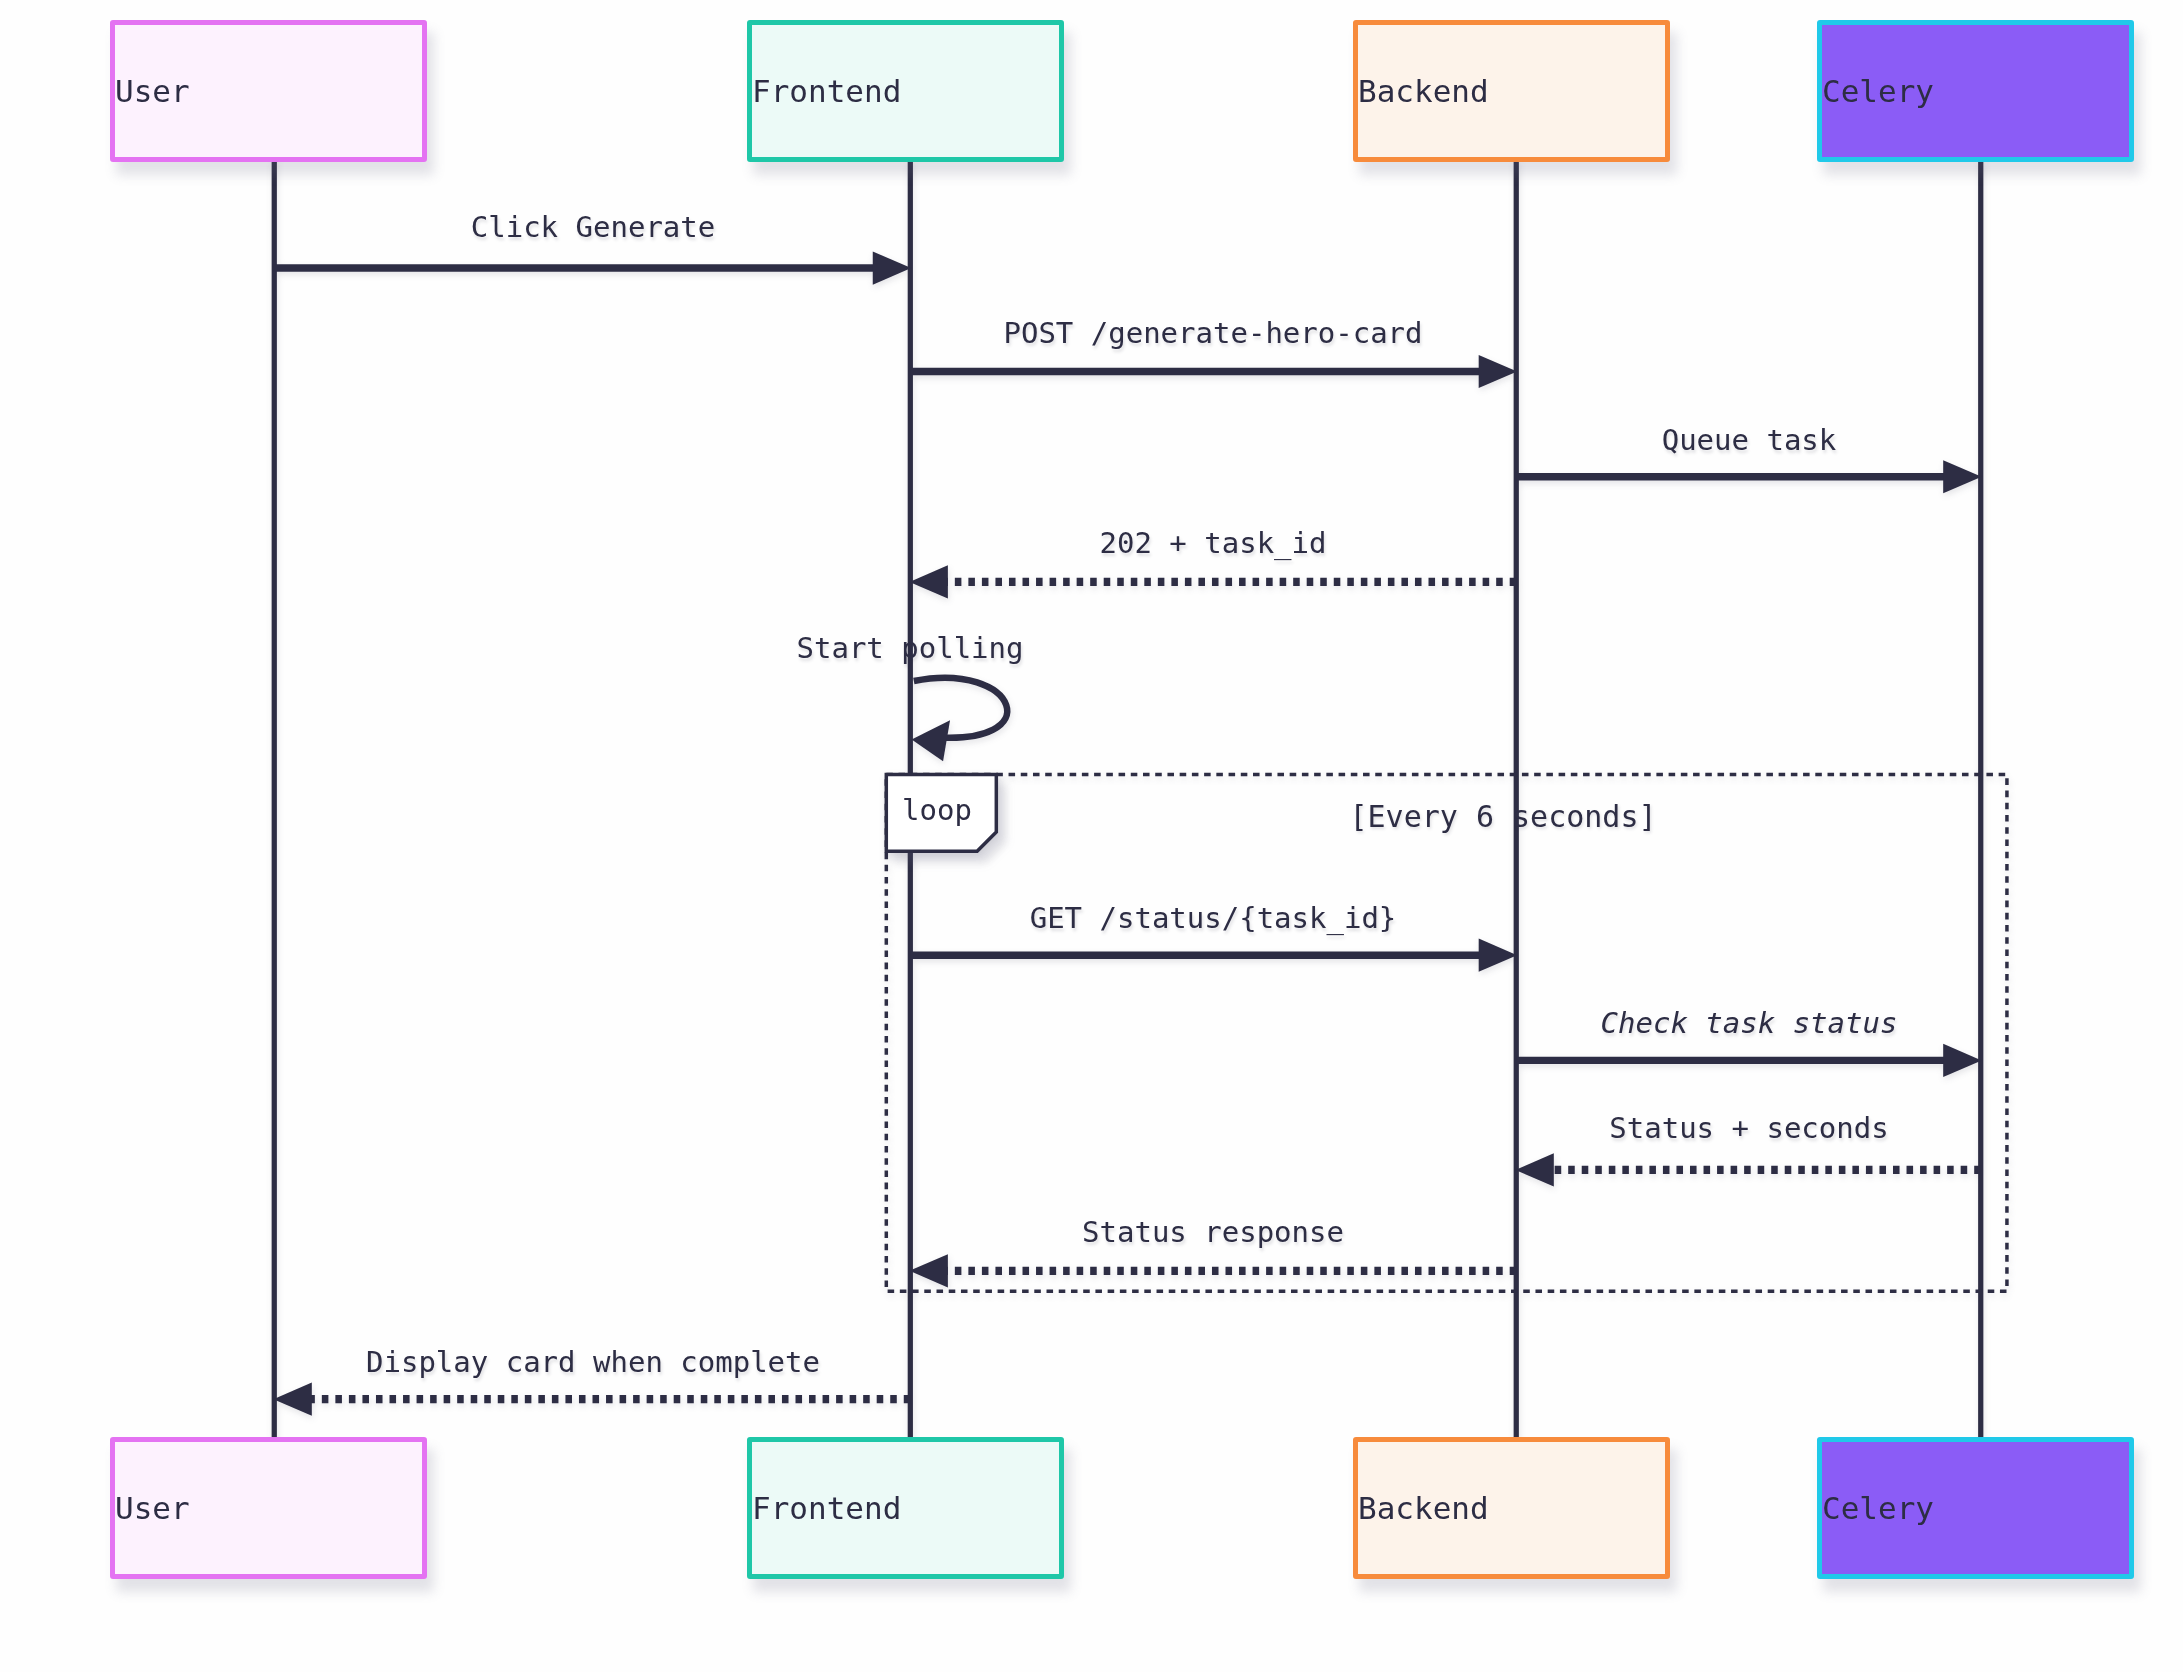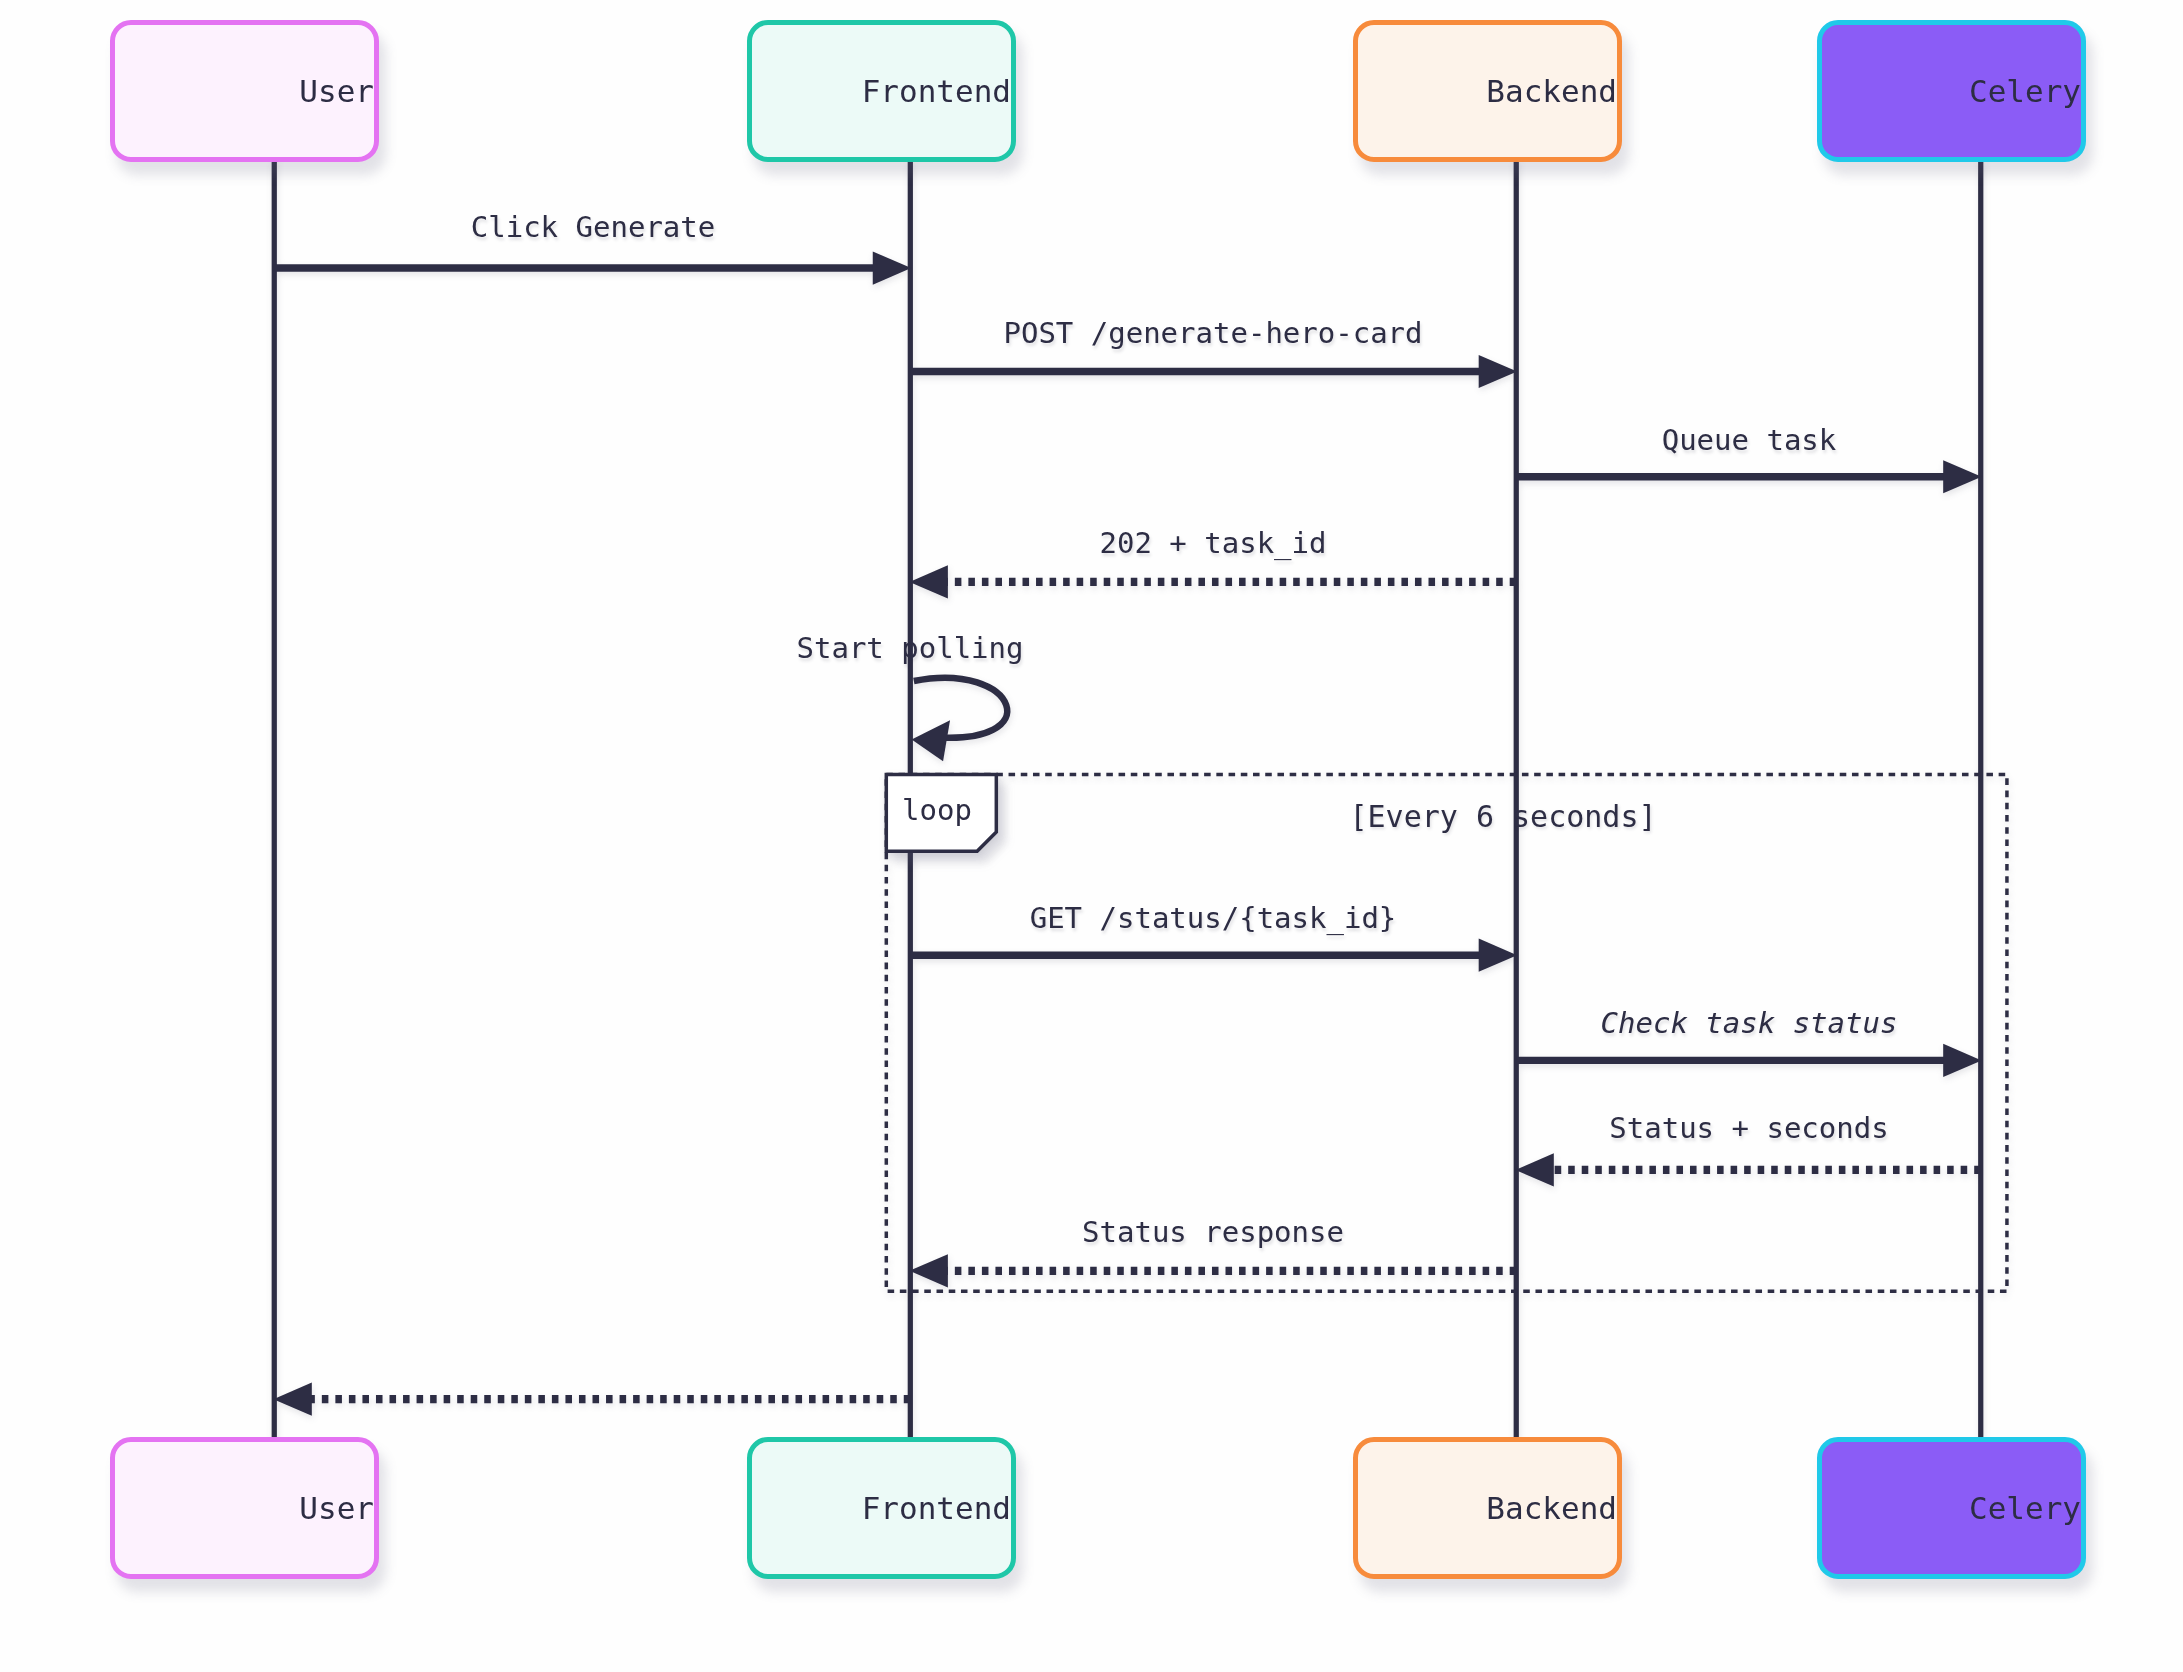--- a/index.html
+++ b/index.html
@@ -13,28 +13,28 @@
     overflow: hidden;
   }
   svg.diagram-lines {
     position: absolute;
     left: 0; top: 0;
     width: 2255px; height: 1672px;
     filter: drop-shadow(1.7px 3.5px 3.1px rgba(45,45,68,0.12));
   }
   .actor-box {
     position: absolute;
-    width: 269px;
+    width: 317px;
     height: 142px;
-    border-radius: 21px;
+    border-radius: 3px;
     border: 5.7px solid;
     box-sizing: border-box;
     display: flex;
     align-items: center;
-    justify-content: flex-end;
+    justify-content: flex-start;
     font-size: 31px;
     font-weight: 500;
     box-shadow: 6.1px 12.2px 11.4px rgba(100,100,130,0.18);
   }
   .actor-user    { border-color: #e473f2; background: #fdf2fe; }
   .actor-frontend{ border-color: #1fc7a8; background: #ecfaf7; }
   .actor-backend { border-color: #f78b3c; background: #fdf3ea; }
   .actor-celery  { border-color: #20c9e9; background: #8b5cf6; }
 
   .msg-label {
@@ -135,18 +135,19 @@
 
   <div class="msg-label" style="left:593px; top:227px;">Click Generate</div>
   <div class="msg-label" style="left:1213px; top:333px;">POST /generate-hero-card</div>
   <div class="msg-label" style="left:1749px; top:440px;">Queue task</div>
   <div class="msg-label" style="left:1213px; top:543px;">202 + task_id</div>
   <div class="msg-label" style="left:910px; top:648px;">Start polling</div>
   <div class="msg-label" style="left:1213px; top:918px;">GET /status/{task_id}</div>
   <div class="msg-label" style="left:1749px; top:1023px;font-style:italic;">Check task status</div>
   <div class="msg-label" style="left:1749px; top:1128px;">Status + seconds</div>
   <div class="msg-label" style="left:1213px; top:1232px;">Status response</div>
+  <div class="msg-label" style="left:593px; top:1362px;">Display card when complete</div>
 
   <div class="loop-title" style="left:937px; top:810px;">loop</div>
   <div class="msg-label loop-condition" style="left:1503px; top:816px;">[Every 6 seconds]</div>
 
 </div>
 
 
 </body></html>

